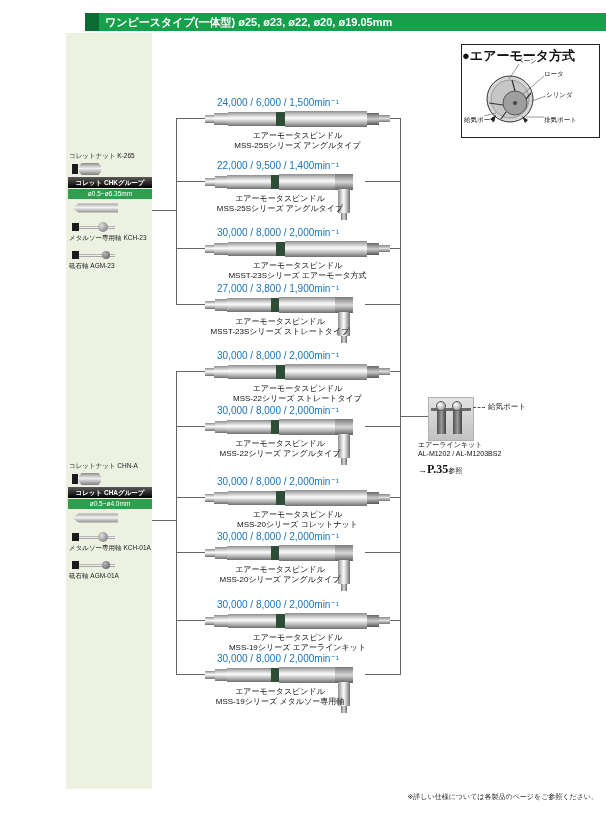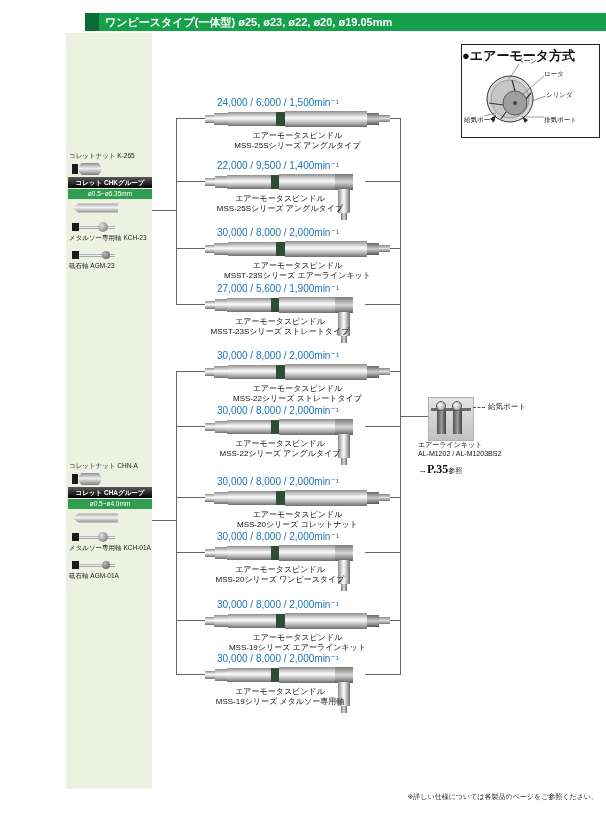--- a/index.html
+++ b/index.html
@@ -251,26 +251,26 @@
         <i class="g-nose met-v"></i>
         <i class="g-chuck met-v"></i>
         <i class="g-front met-v"></i>
         <i class="g-band"></i>
         <i class="g-body met-v"></i>
         <i class="g-rear"></i>
         <i class="g-nip"></i>
       </div>
     <div class="plabel">
         <div>エアーモータスピンドル</div>
-        <div>MSST-23Sシリーズ エアーラインキット</div>
+        <div>MSST-23Sシリーズ エアーモータ方式</div>
       </div>
   </div>
 
   <div class="unit angle" style="top:283px;">
-    <div class="spec">27,000 / 5,600 / 1,900min⁻¹</div>
+    <div class="spec">27,000 / 3,800 / 1,900min⁻¹</div>
     <div class="graphic">
         <i class="g-nose met-v"></i>
         <i class="g-chuck met-v"></i>
         <i class="g-front met-v"></i>
         <i class="g-band"></i>
         <i class="g-body met-v"></i>
         <i class="g-rear"></i>
         <i class="g-vert met-h"></i>
         <i class="g-vtip"></i>
       </div>
@@ -339,21 +339,21 @@
         <i class="g-chuck met-v"></i>
         <i class="g-front met-v"></i>
         <i class="g-band"></i>
         <i class="g-body met-v"></i>
         <i class="g-rear"></i>
         <i class="g-vert met-h"></i>
         <i class="g-vtip"></i>
       </div>
     <div class="plabel">
         <div>エアーモータスピンドル</div>
-        <div>MSS-20シリーズ ワンピースタイプ</div>
+        <div>MSS-20シリーズ アングルタイプ</div>
       </div>
   </div>
 
   <div class="unit straight" style="top:599px;">
     <div class="spec">30,000 / 8,000 / 2,000min⁻¹</div>
     <div class="graphic">
         <i class="g-nose met-v"></i>
         <i class="g-chuck met-v"></i>
         <i class="g-front met-v"></i>
         <i class="g-band"></i>

